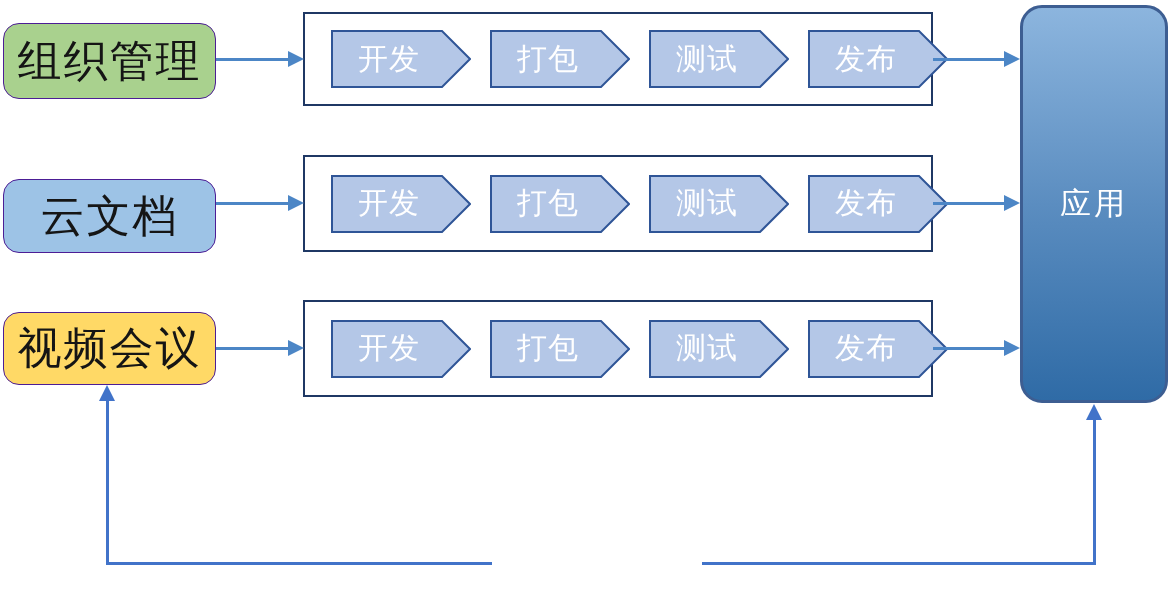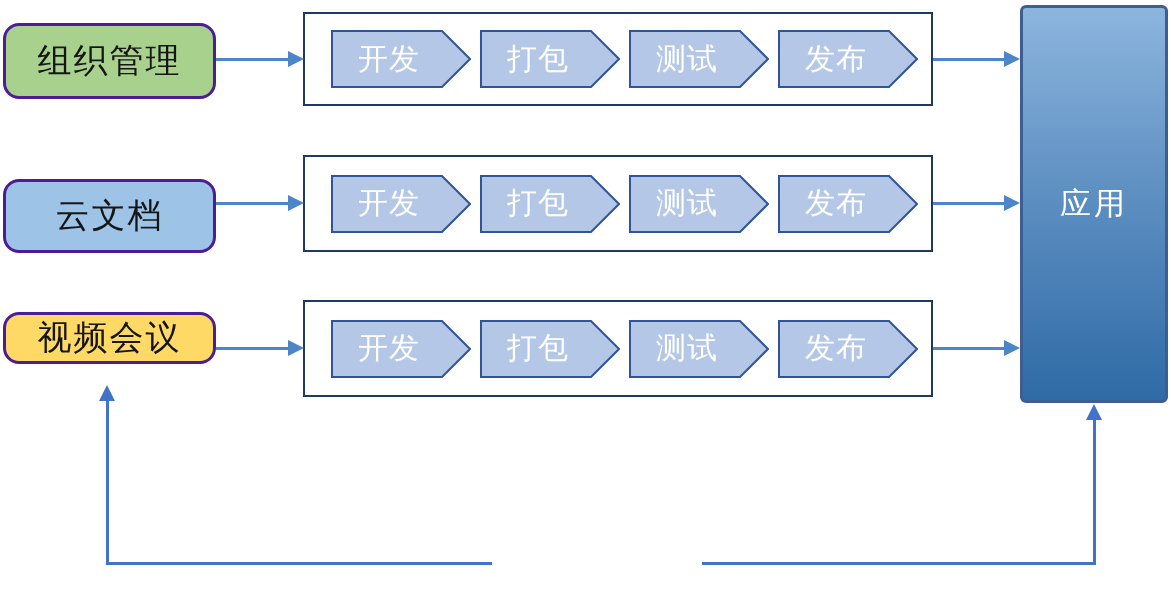--- a/index.html
+++ b/index.html
@@ -13,44 +13,44 @@
     height: 614px;
     background: #ffffff;
     overflow: hidden;
   }
 
   
   .product {
     position: absolute;
     left: 3px;
     width: 213px;
-    border: 3px solid #4c1d95;
+    border: 1px solid #4c1d95;
     border-radius: 16px;
     box-sizing: border-box;
     display: flex;
     align-items: center;
     justify-content: center;
-    font-size: 34px;
+    font-size: 44px;
     color: #151515;
     letter-spacing: 2px;
   }
   .product.p1 { top: 23px;  height: 76px; background: #a9d18e; }
   .product.p2 { top: 179px; height: 74px; background: #9dc3e6; }
-  .product.p3 { top: 312px; height: 52px; background: #ffd966; }
+  .product.p3 { top: 312px; height: 73px; background: #ffd966; }
 
   
   .pipeline-row {
     position: absolute;
     left: 303px;
     width: 630px;
     border: 2px solid #1f3864;
     box-sizing: border-box;
     display: flex;
     align-items: center;
-    gap: 9px;
+    gap: 19px;
     padding-left: 26px;
   }
   .pipeline-row.r1 { top: 12px;  height: 94px; }
   .pipeline-row.r2 { top: 155px; height: 97px; }
   .pipeline-row.r3 { top: 300px; height: 97px; }
 
   .chev {
     position: relative;
     width: 140px;
     height: 58px;
@@ -73,21 +73,21 @@
 
   
   .app-market {
     position: absolute;
     left: 1020px;
     top: 5px;
     width: 148px;
     height: 398px;
     box-sizing: border-box;
     border: 3px solid #3d5e92;
-    border-radius: 6px;
+    border-radius: 22px;
     background: linear-gradient(to bottom, #8cb5de 0%, #5b8dc0 50%, #2f6ba6 100%);
     display: flex;
     flex-direction: column;
     align-items: center;
     justify-content: center;
     color: #ffffff;
     font-size: 31px;
     line-height: 46px;
     letter-spacing: 3px;
   }

